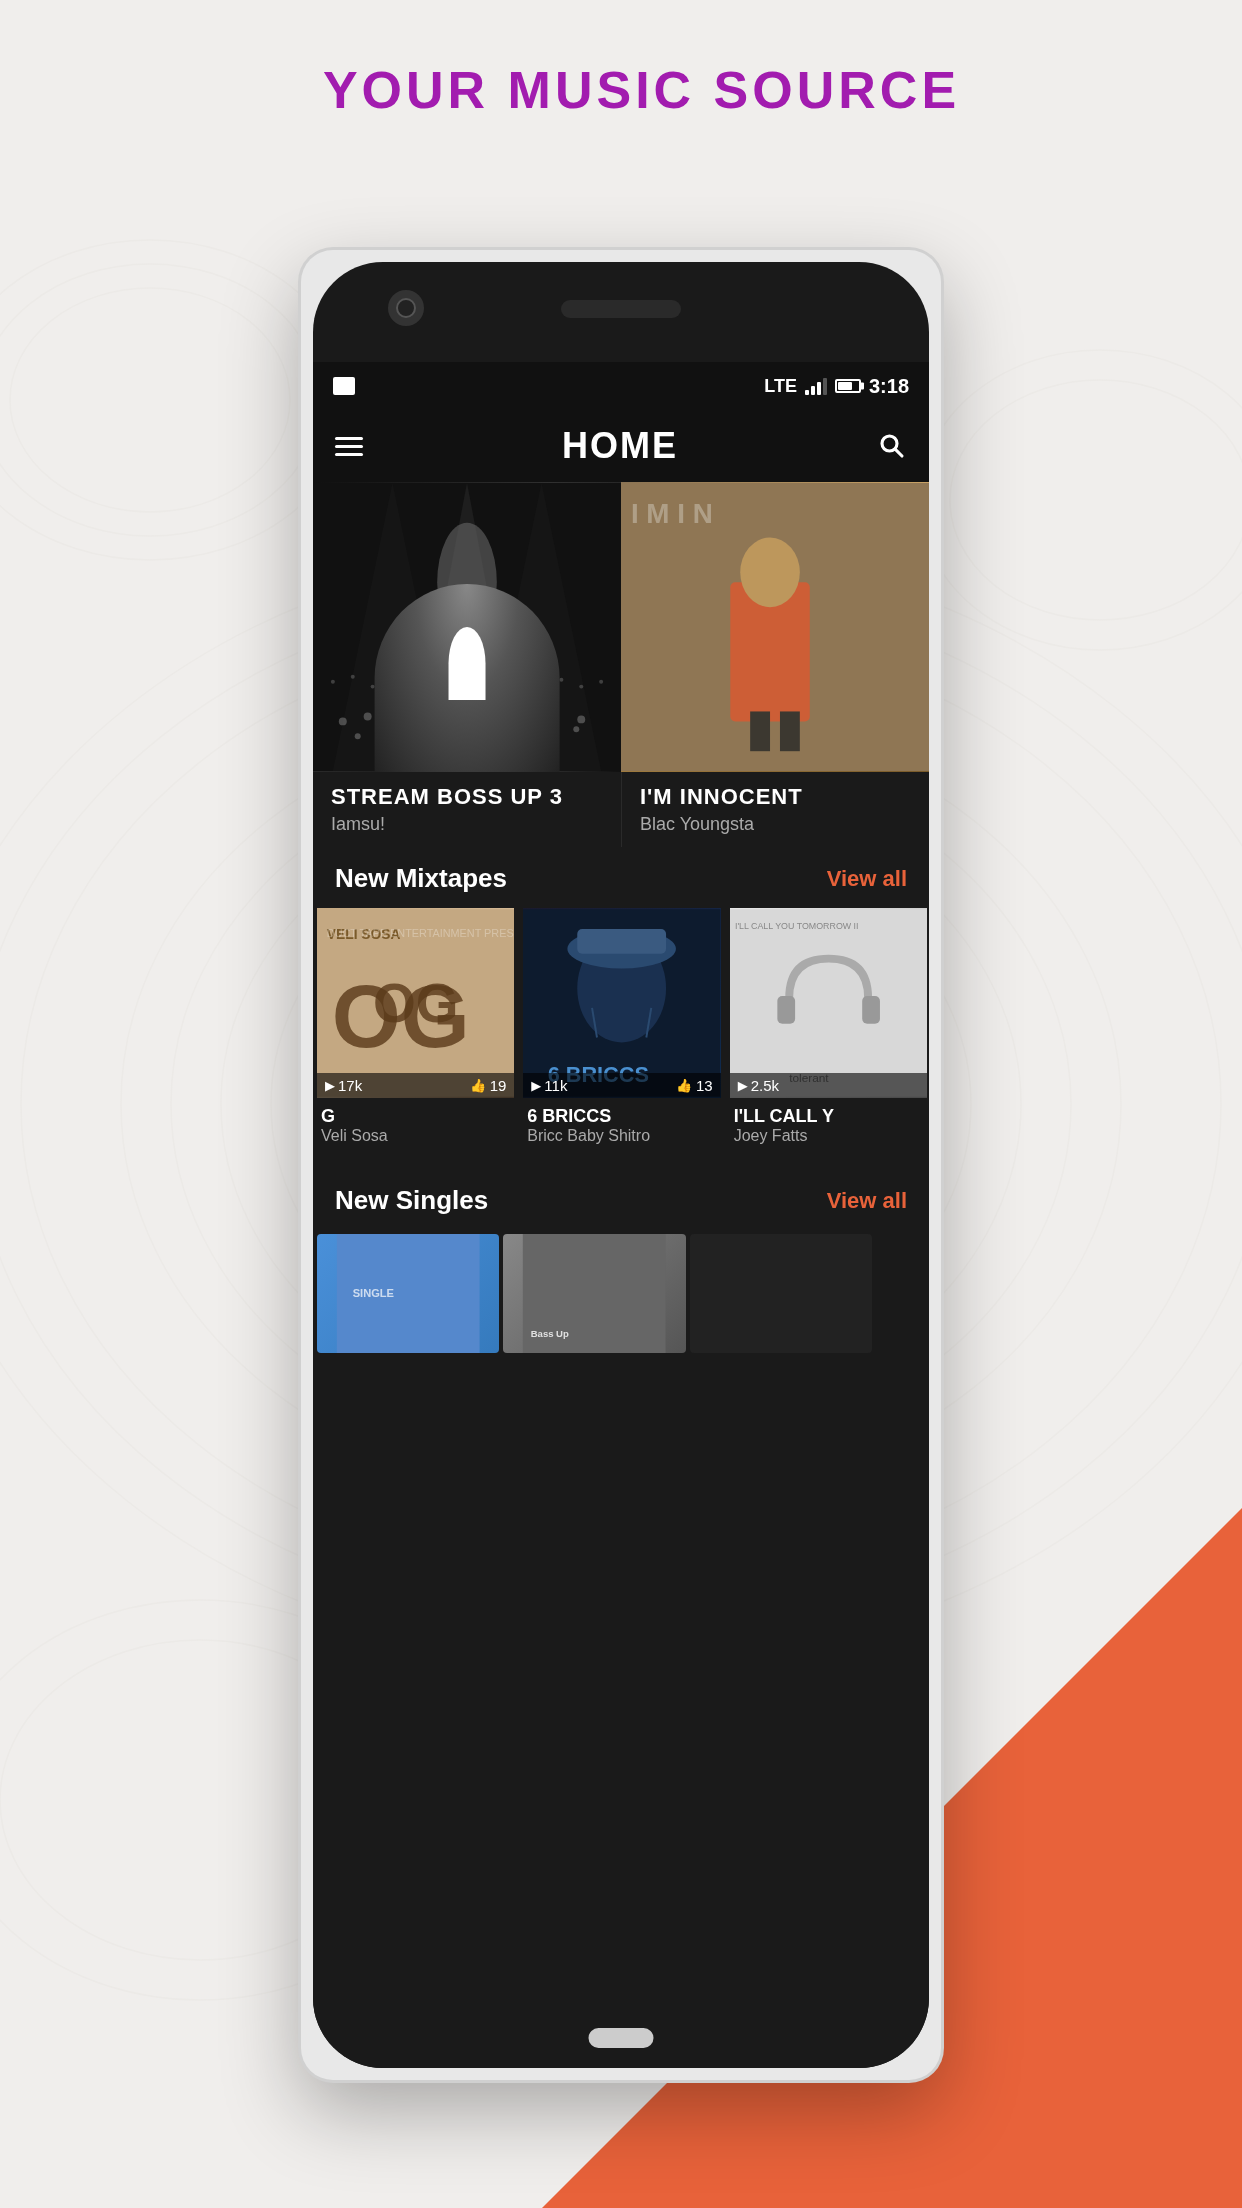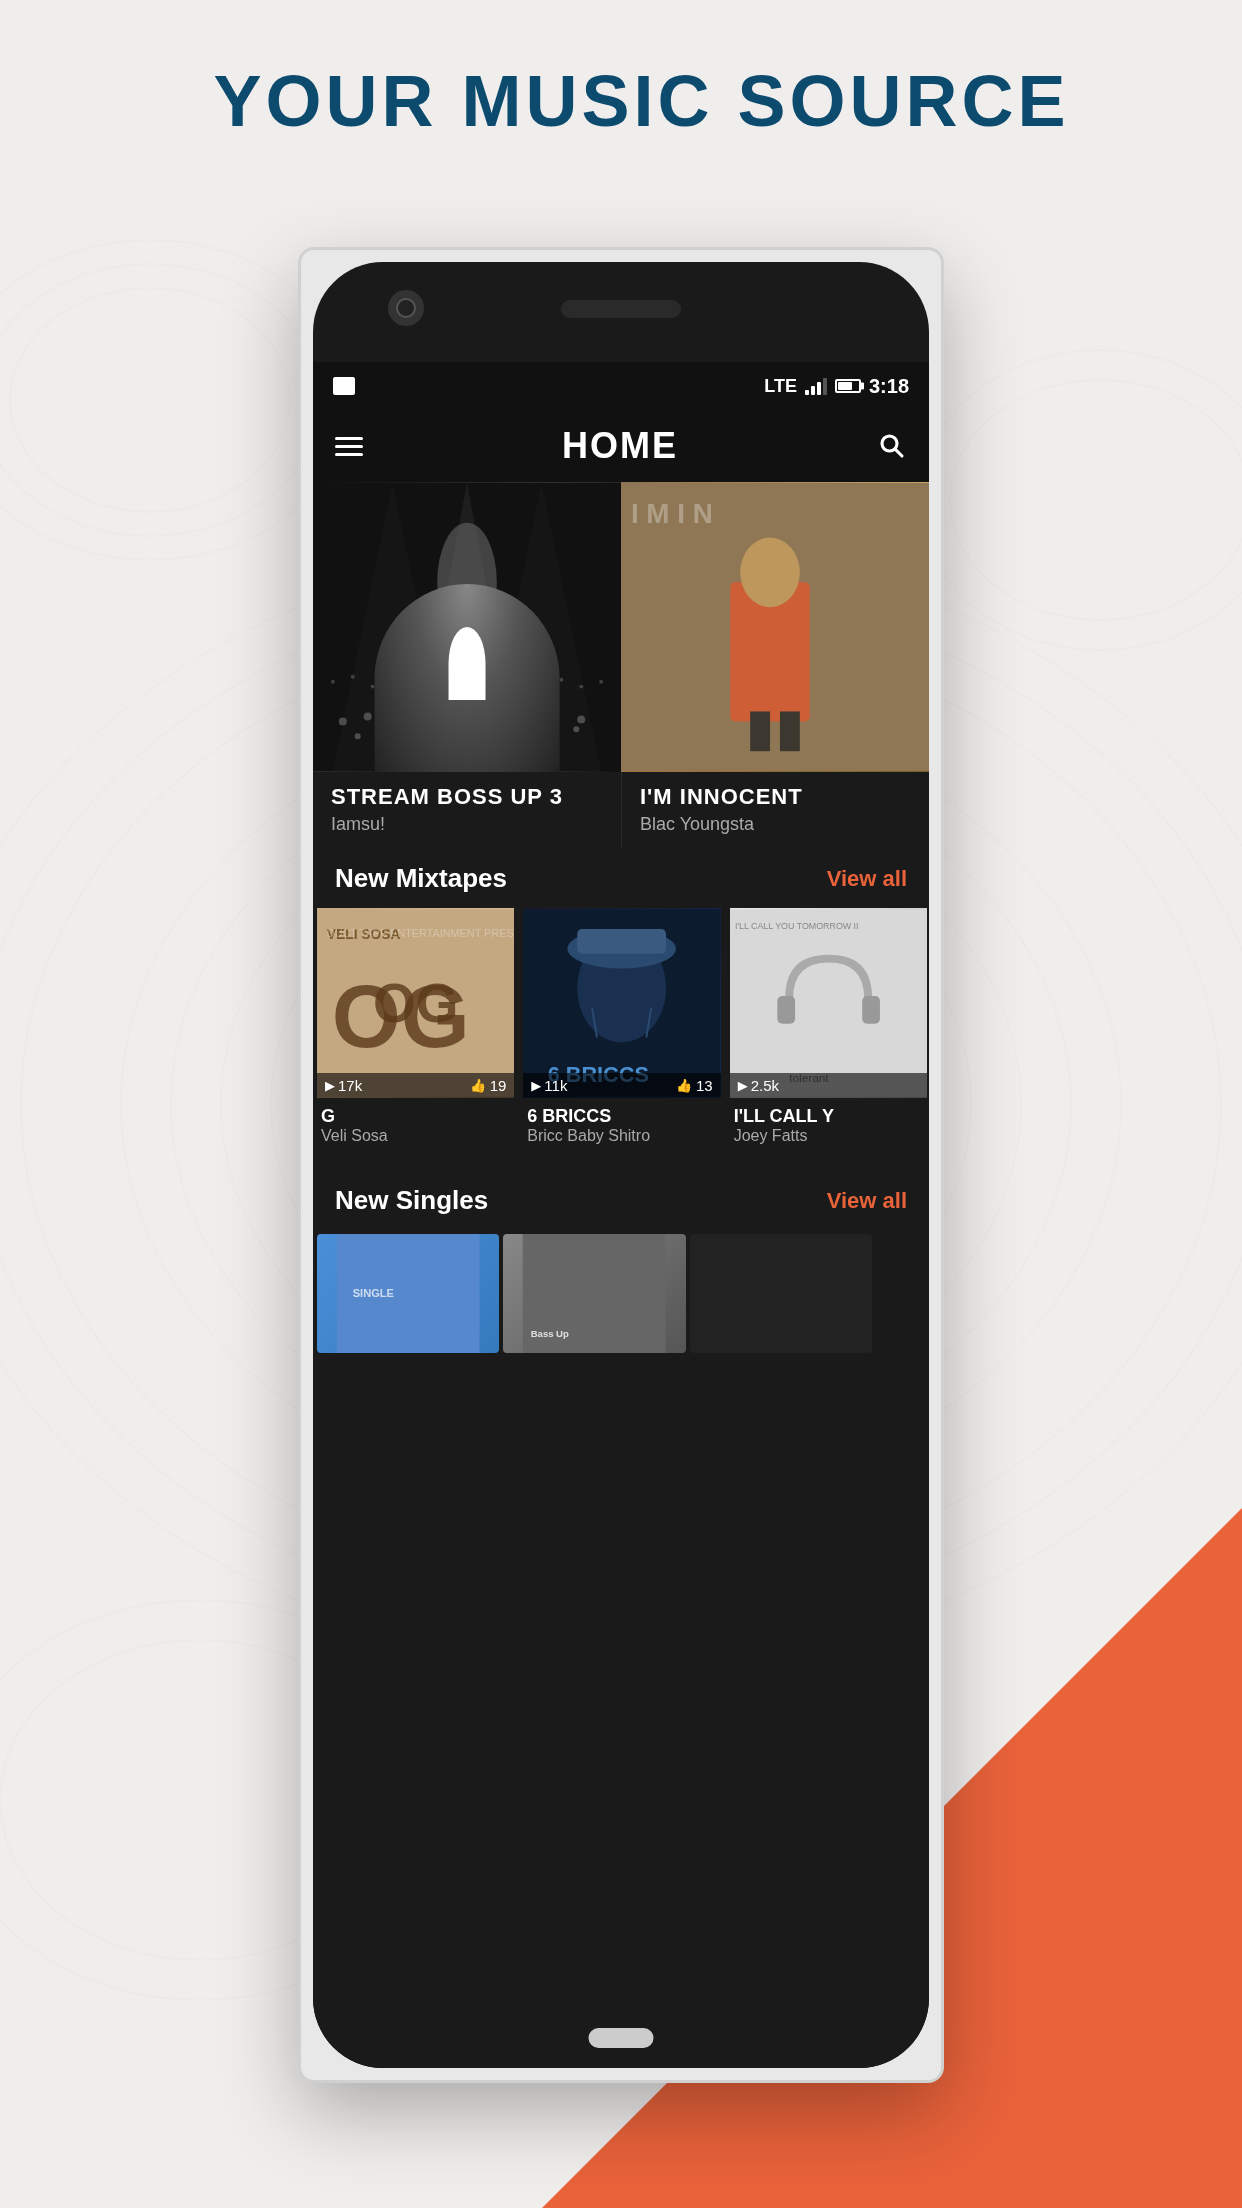--- a/index.html
+++ b/index.html
@@ -47,23 +47,23 @@
     .header-section {
       position: absolute;
       top: 60px;
       left: 0;
       right: 0;
       text-align: center;
       z-index: 10;
     }
 
     .header-title {
-      font-size: 72px;
+      font-size: 52px;
       font-weight: 900;
-      color: #0c4a6e;
+      color: #a21caf;
       letter-spacing: 4px;
       text-transform: uppercase;
       padding-left: 41px;
     }
 
     .header-subtitle {
       font-size: 46px;
       color: #444;
       font-weight: 400;
       margin-top: 10px;
@@ -71,21 +71,21 @@
 
     
     .phone-outer {
       position: absolute;
       top: 250px;
       left: 50%;
       transform: translateX(-50%);
       width: 640px;
       height: 1830px;
       background: #e8e8e8;
-      border-radius: 13px;
+      border-radius: 32px;
       box-shadow: 0 0 0 3px #d0d0d0, 0 30px 80px rgba(0,0,0,0.3);
       z-index: 5;
       overflow: hidden;
     }
 
     .phone-inner {
       position: absolute;
       top: 12px; left: 12px; right: 12px; bottom: 12px;
       background: #1a1a1a;
       border-radius: 70px;

